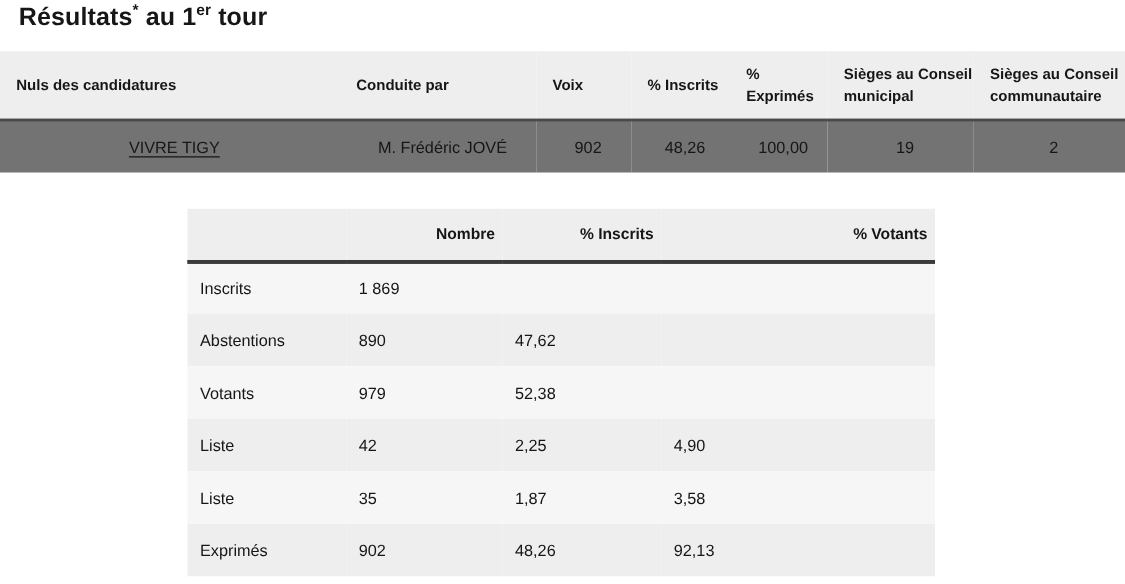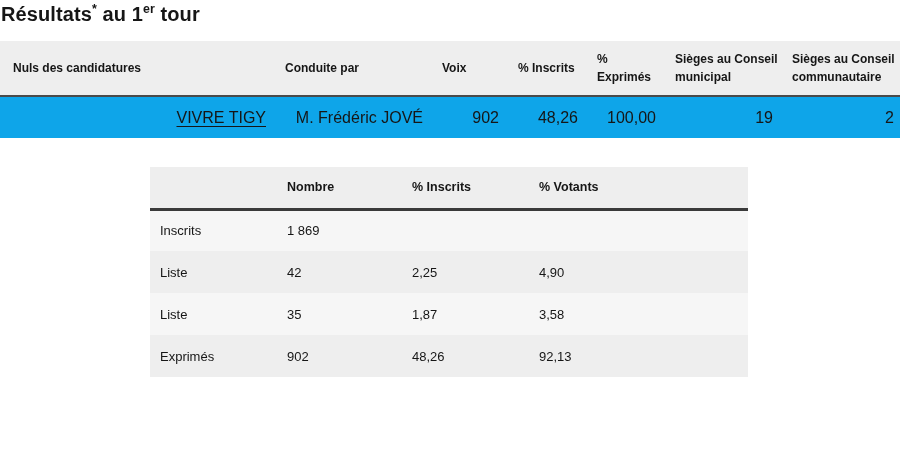--- a/index.html
+++ b/index.html
@@ -14,20 +14,21 @@
 
   
   h1.page-title {
     font-size: 20px;
     font-weight: 700;
     color: #161616;
     line-height: 26px;
     padding: 1px 0 0 1px;
     margin-bottom: 14px;
     letter-spacing: 0.1px;
+    margin-left: 14px;
   }
   h1.page-title sup {
     font-size: 0.62em;
     line-height: 0;
   }
 
   
   table.candidates {
     width: 900px;
     border-collapse: collapse;
@@ -40,47 +41,47 @@
     vertical-align: middle;
     text-align: left;
     font-weight: 700;
     font-size: 12px;
     padding: 0 6px 0 13px;
     border-bottom: 2px solid #4a4a4a;
     line-height: 18px;
   }
   table.candidates thead th .hline { display: block; white-space: nowrap; }
   table.candidates tbody td {
-    background: #0ea5e9;
+    background: #737373;
     height: 42px;
     vertical-align: middle;
-    text-align: right;
+    text-align: center;
     padding: 0 6px 0 13px;
-    font-size: 16px;
+    font-size: 13px;
   }
   a.candidate-link {
     color: #161616;
     text-decoration: underline;
     text-underline-offset: 3px;
     cursor: pointer;
   }
 
   
   table.results {
     width: 598px;
     margin: 29px 0 0 150px;
     border-collapse: collapse;
     table-layout: fixed;
     font-size: 13px;
   }
   table.results thead th {
     background: #eeeeee;
     height: 42px;
     vertical-align: middle;
-    text-align: left;
+    text-align: right;
     font-weight: 700;
     font-size: 12.5px;
     padding: 0 6px 0 10px;
     border-bottom: 3px solid #3a3a3a;
   }
   table.results tbody td {
     height: 42px;
     vertical-align: middle;
     text-align: left;
     padding: 0 6px 0 10px;
@@ -162,20 +163,32 @@
       </tr>
     </thead>
     <tbody>
       <tr>
         <td>Inscrits</td>
         <td>1 869</td>
         <td></td>
         <td></td>
       </tr>
       <tr>
+        <td>Abstentions</td>
+        <td>890</td>
+        <td>47,62</td>
+        <td></td>
+      </tr>
+      <tr>
+        <td>Votants</td>
+        <td>979</td>
+        <td>52,38</td>
+        <td></td>
+      </tr>
+      <tr>
         <td>Liste</td>
         <td>42</td>
         <td>2,25</td>
         <td>4,90</td>
       </tr>
       <tr>
         <td>Liste</td>
         <td>35</td>
         <td>1,87</td>
         <td>3,58</td>

